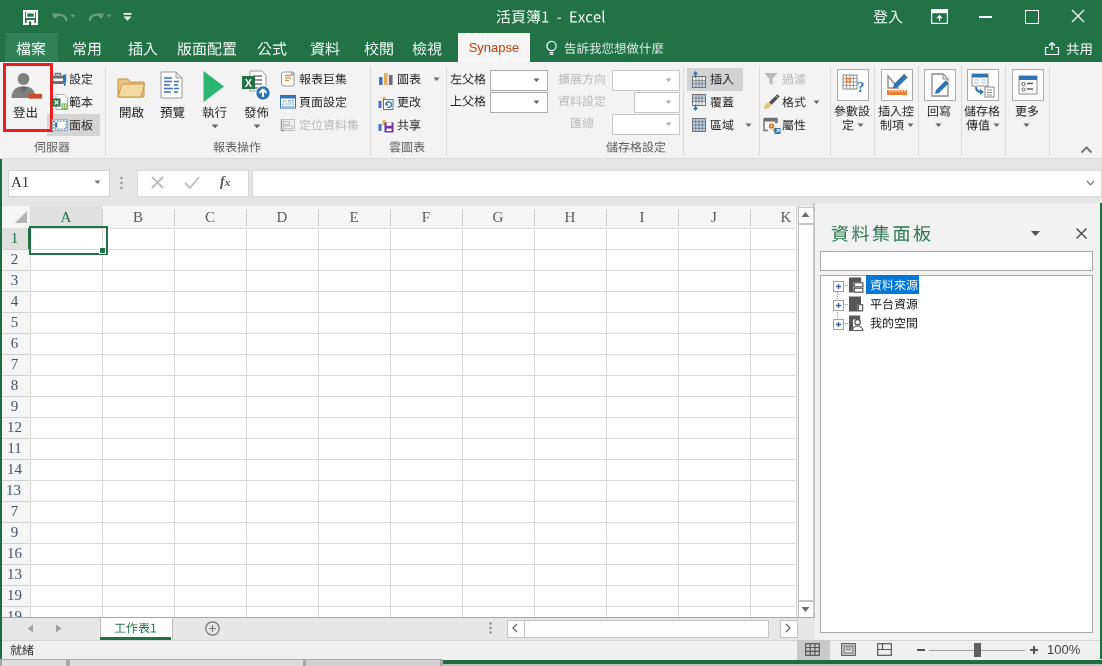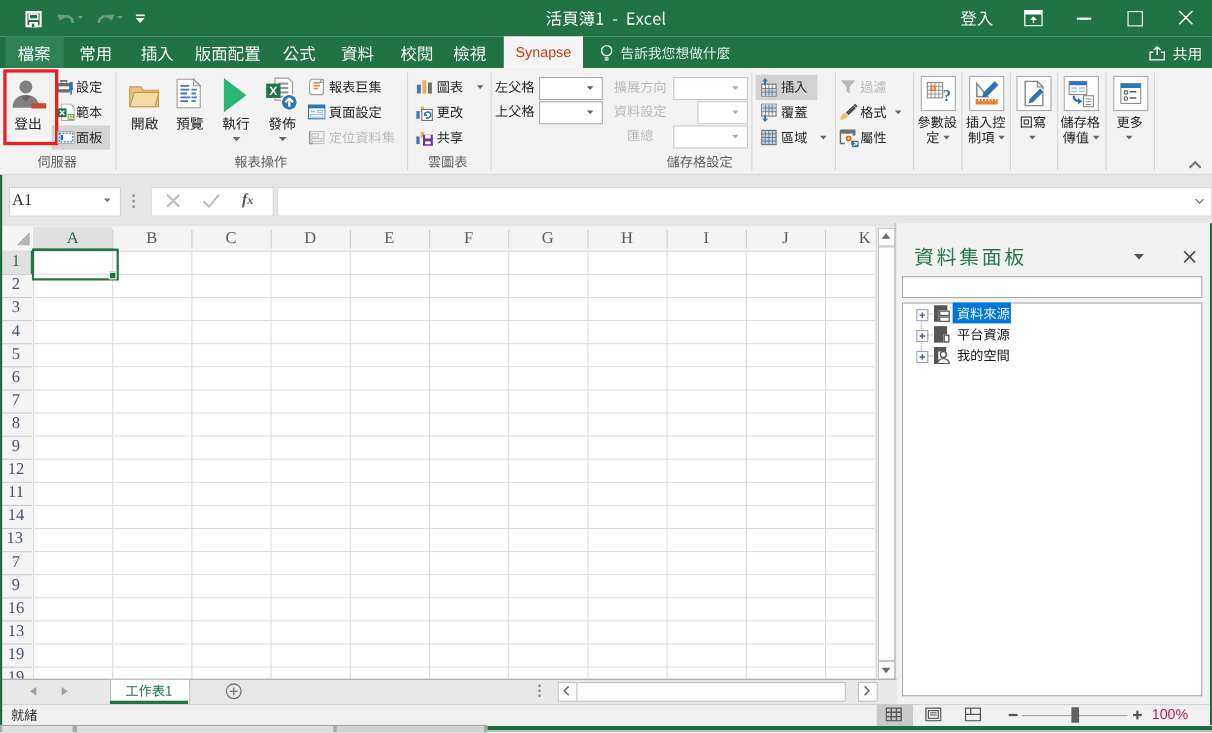--- a/index.html
+++ b/index.html
@@ -1132,21 +1132,21 @@
       <svg width="15" height="13">
         <rect x="0.7" y="0.7" width="13.6" height="11.6" fill="none" stroke="#555" stroke-width="1.2"></rect>
         <path d="M5.5 0.7 v5.8 M0.7 6.5 h13.6" stroke="#555" stroke-width="1.2"></path>
       </svg>
     </div>
 <div style="position:absolute;left:917px;top:649px;width:8px;height:2px;background:#555"></div>
 <div style="position:absolute;left:929px;top:649.5px;width:96px;height:1px;background:#a0a0a0"></div>
 <div style="position:absolute;left:974px;top:643px;width:7px;height:14px;background:#606060"></div>
 <div style="position:absolute;left:1030px;top:649px;width:8px;height:2px;background:#555"></div>
 <div style="position:absolute;left:1030px;top:646px;width:2px;height:8px;background:#555;left:1033px"></div>
-<div style="position:absolute;left:1047px;top:640px;width:40px;height:16px;font:13px Liberation Sans,sans-serif;color:#be185d;line-height:20px">100%</div>
+<div style="position:absolute;left:1047px;top:640px;width:40px;height:16px;font:13px Liberation Sans,sans-serif;color:#404040;line-height:20px">100%</div>
 <div style="position:absolute;left:443px;top:660px;width:659px;height:4px;background:#1e6c42"></div>
 <div style="position:absolute;left:443px;top:664px;width:659px;height:2px;background:#c0c0c0"></div>
 <div style="position:absolute;left:0px;top:659px;width:443px;height:7px;background:#a8a8a8"></div>
 <div style="position:absolute;left:2px;top:660px;width:64px;height:6px;background:#dedede"></div>
 <div style="position:absolute;left:70px;top:660px;width:233px;height:6px;background:#dcdcdc"></div>
 <div style="position:absolute;left:306px;top:660px;width:134px;height:6px;background:#d2d2d2"></div>
 <div style="position:absolute;left:0px;top:159px;width:2px;height:500px;background:#1e6c42"></div>
 <div style="position:absolute;left:1100px;top:203px;width:2px;height:456px;background:#1e6c42"></div>
 </div>
 </body></html>

